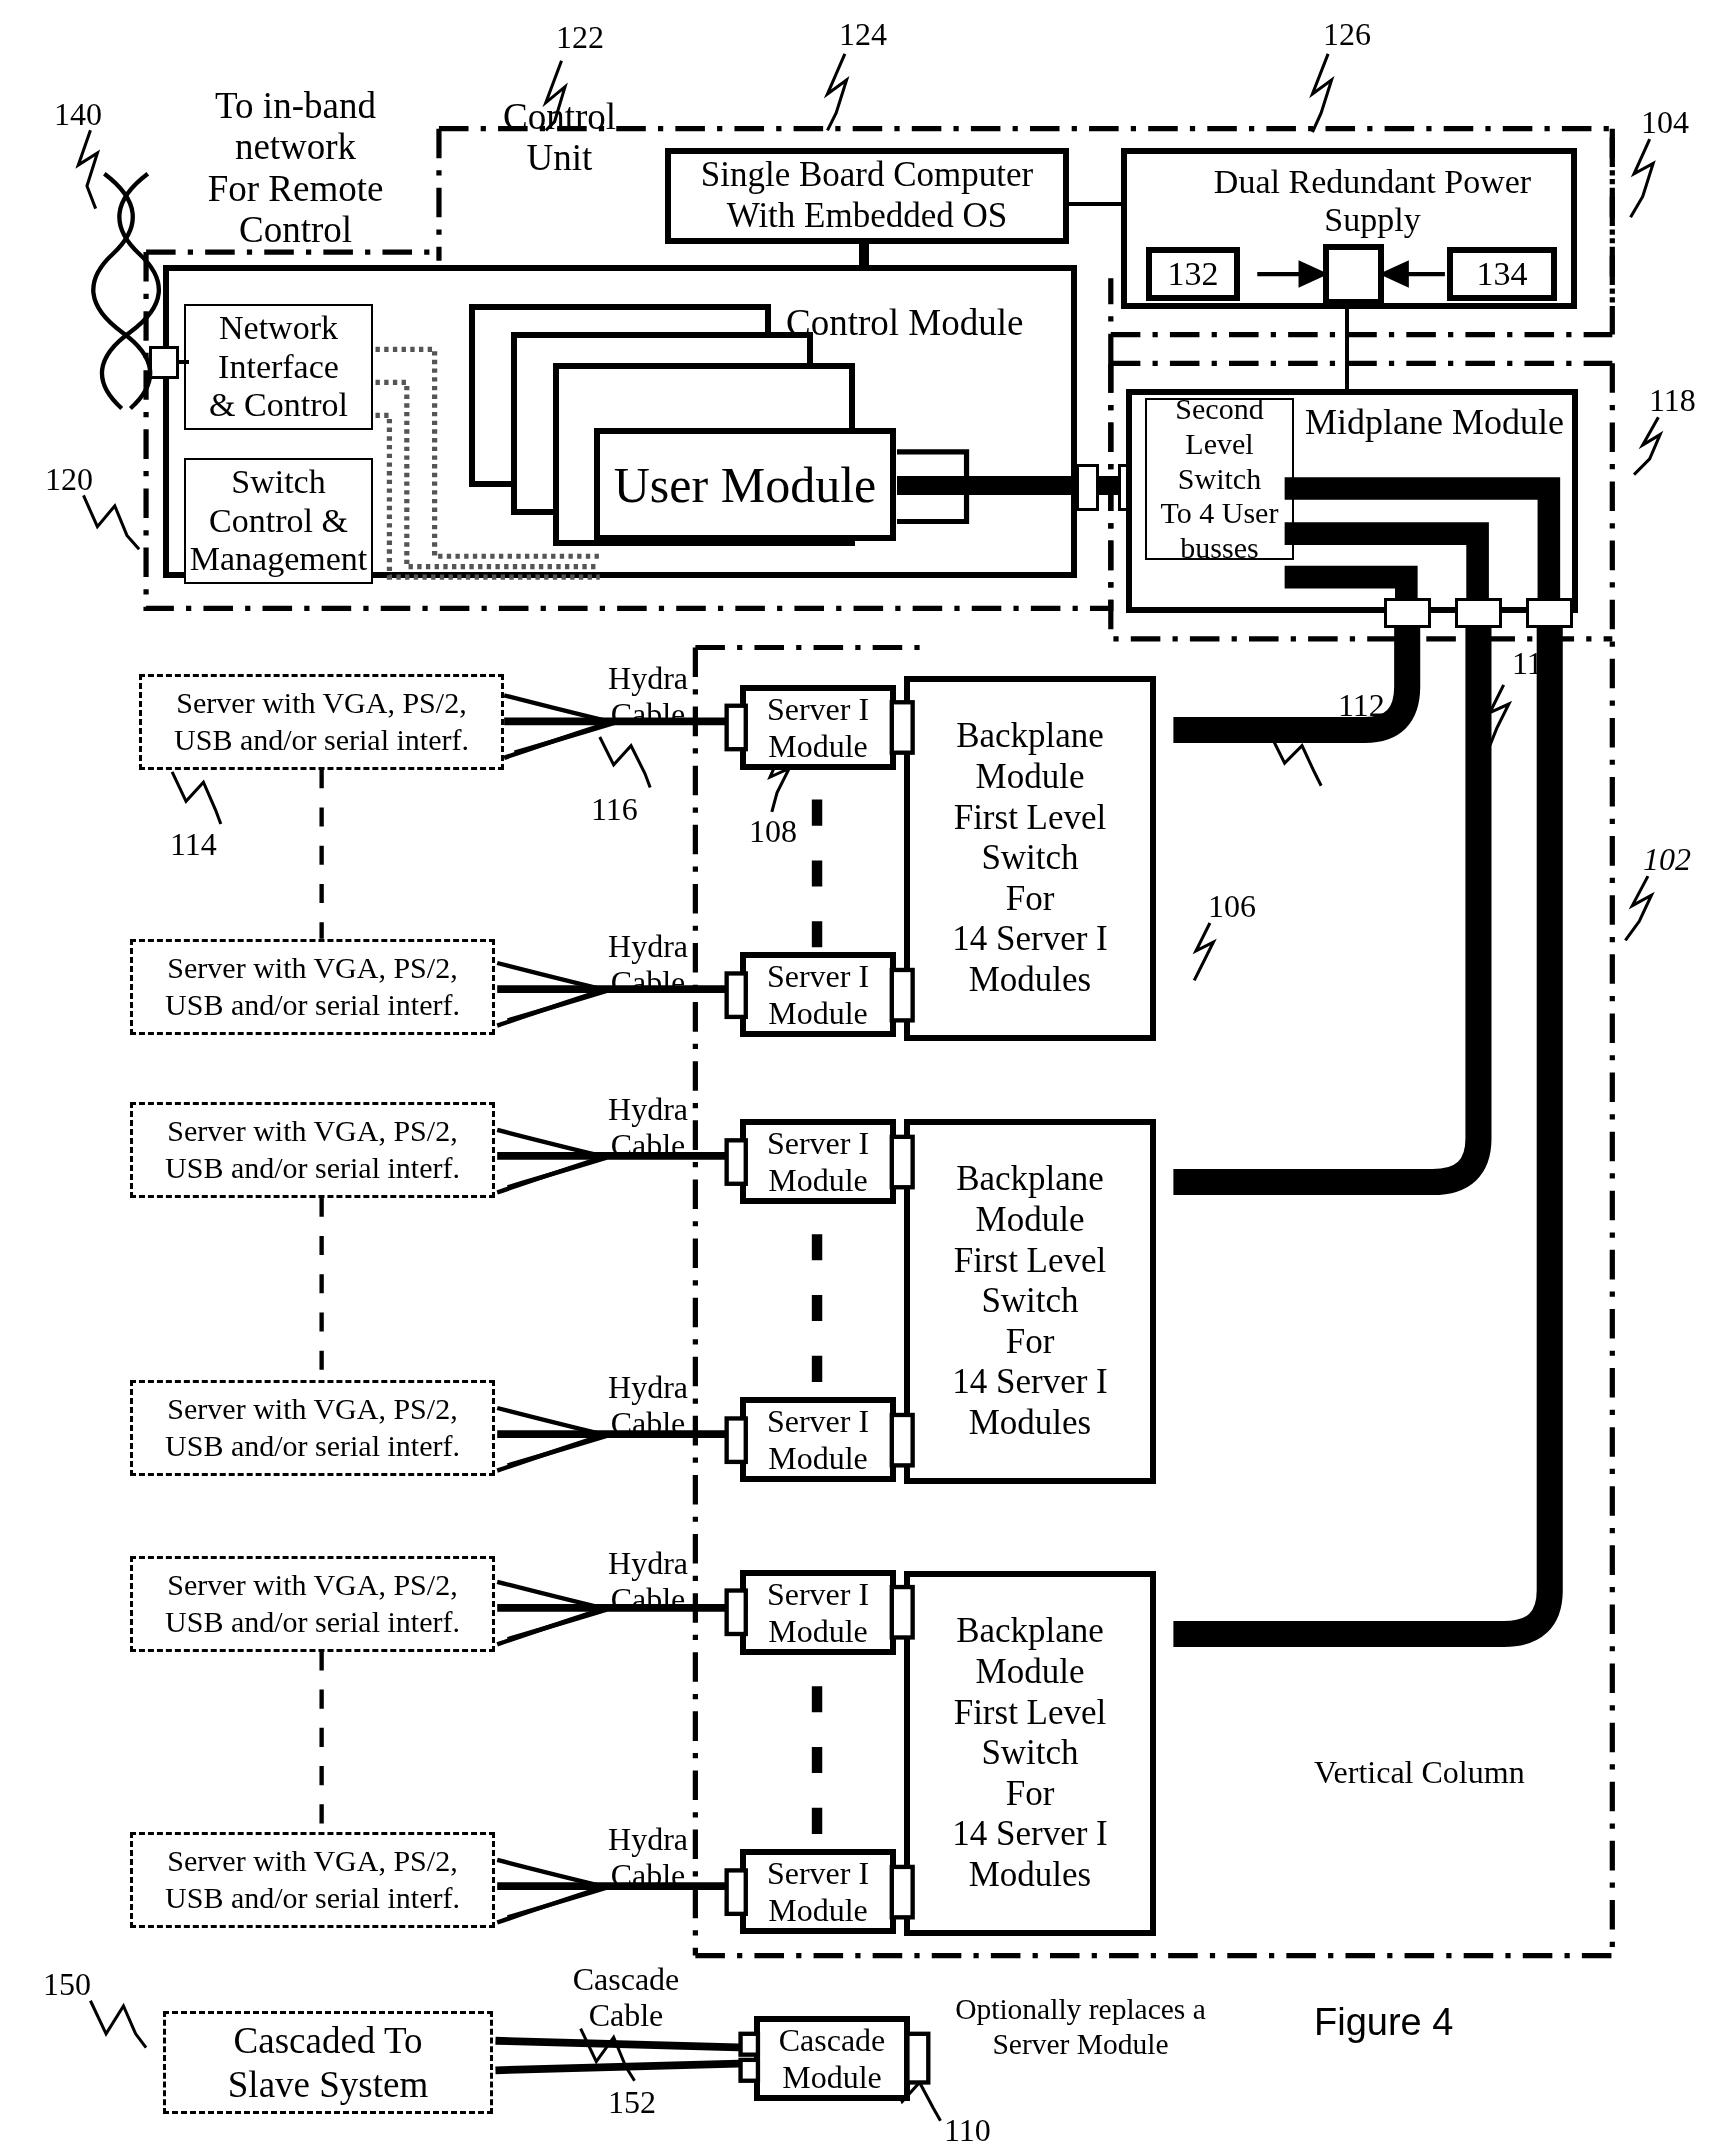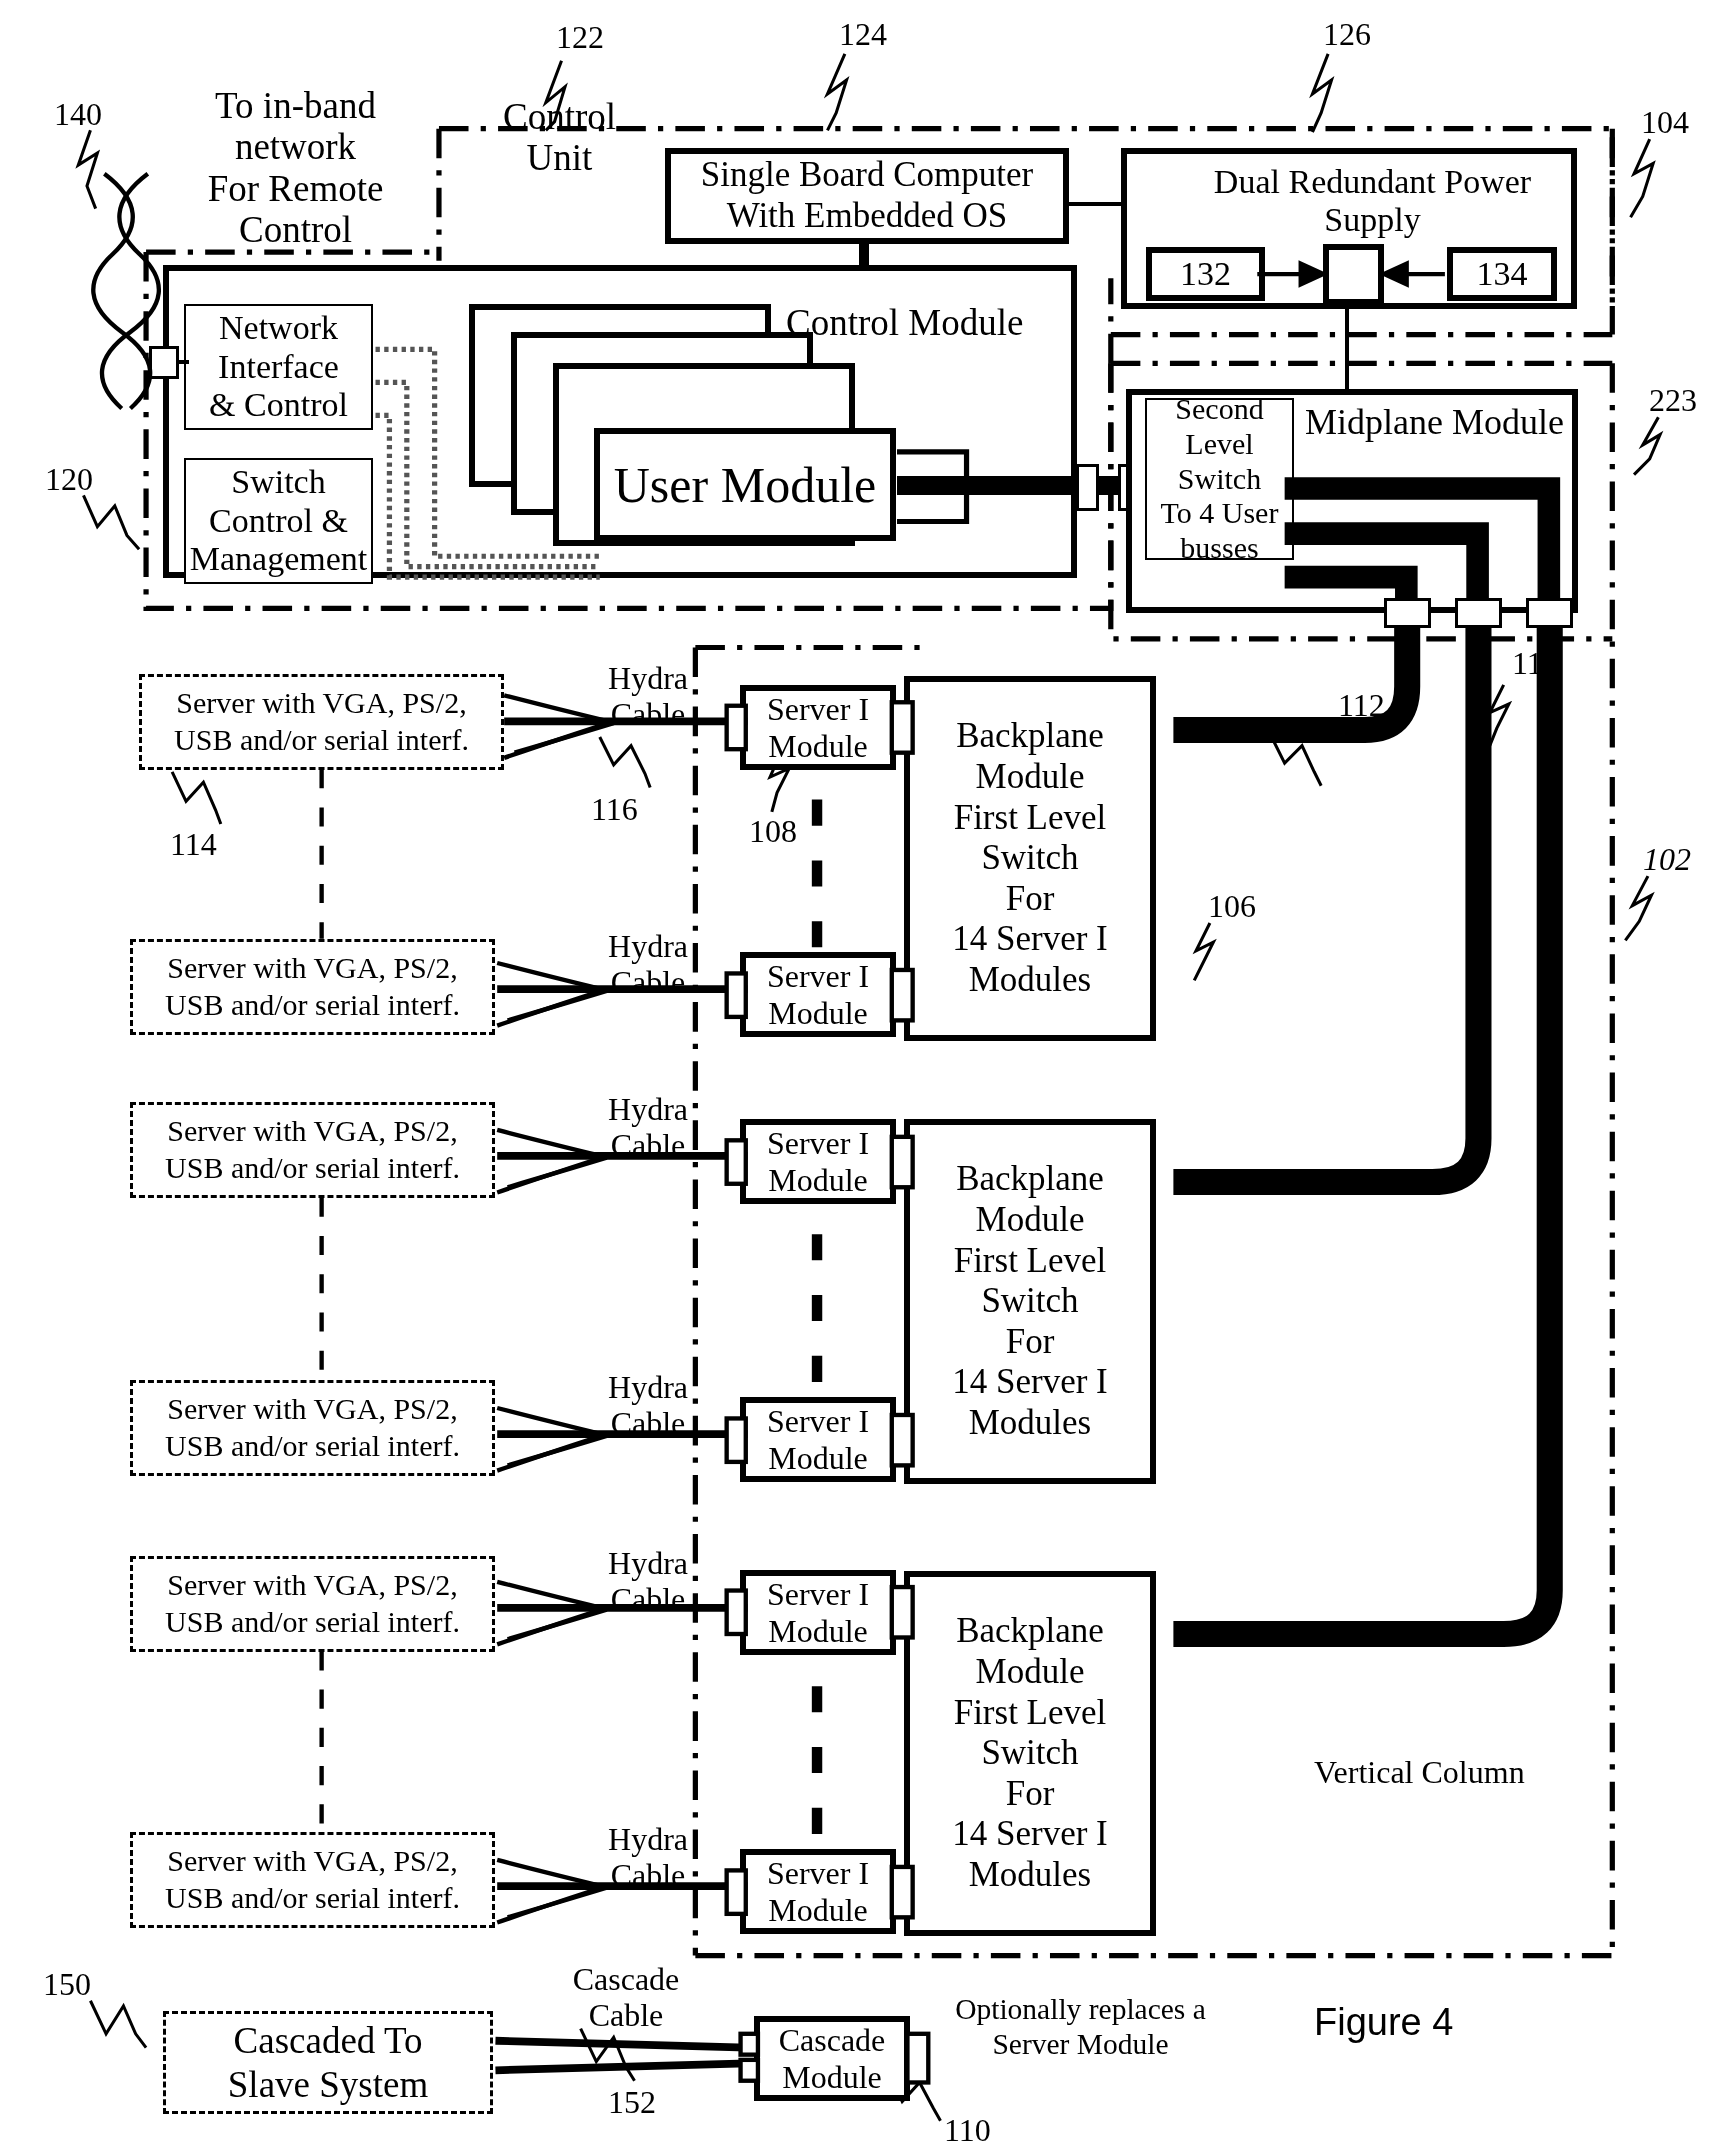--- a/index.html
+++ b/index.html
@@ -56,21 +56,21 @@
 network
 For Remote
 Control</div>
 
   <div class="ref" style="left:54px;top:96px;">140</div>
   <div class="ref" style="left:556px;top:19px;">122</div>
   <div class="ref" style="left:839px;top:15.6px;">124</div>
   <div class="ref" style="left:1323px;top:15.6px;">126</div>
   <div class="ref" style="left:1641px;top:104px;">104</div>
   <div class="ref" style="left:45px;top:461px;">120</div>
-  <div class="ref" style="left:1649px;top:382px;">223</div>
+  <div class="ref" style="left:1649px;top:382px;">118</div>
   <div class="ref" style="left:830px;top:361px;">128</div>
   <div class="ref" style="left:993px;top:389px;">130</div>
   <div class="ref" style="left:1643px;top:841px;font-style:italic;">102</div>
 
   <svg style="left:0;top:0;width:1721px;height:2152px;" viewBox="0 0 1980 2476" width="1721" height="2152">
     <g fill="none" stroke="#000" stroke-width="3.5">
       <path d="M 646,70 L 628,118 L 650,100 L 638,140 L 628,150"></path>
       <path d="M 972,62 L 952,108 L 974,92 L 962,130 L 952,150"></path>
       <path d="M 1528,62 L 1510,108 L 1532,92 L 1520,130 L 1510,152"></path>
       <path d="M 1898,160 L 1880,200 L 1902,188 L 1890,226 L 1876,250"></path>
@@ -105,21 +105,21 @@
 Unit</div>
 
   <div class="box boxthick" style="left:665px;top:148px;width:404px;height:96px;">
     <span style="font-size:35px;white-space:pre-line;line-height:1.16;">Single Board Computer
 With Embedded OS</span>
   </div>
 
   <div class="box boxthick" style="left:1121px;top:148px;width:456px;height:161px;display:block;">
     <div style="font-size:34px;margin-top:8.7px;text-align:center;padding-left:47px;">Dual Redundant Power Supply</div>
     <div style="position:relative;height:68px;margin-top:8.7px;">
-      <div class="box boxthick" style="left:19px;top:0px;width:119px;height:54px;">
+      <div class="box boxthick" style="left:19px;top:0px;width:94px;height:54px;">
         <span style="font-size:34px;">132</span>
       </div>
       <div class="box boxthick" style="left:196px;top:-3.5px;width:61px;height:61px;">
         <span style="font-size:26px;"></span>
       </div>
       <div class="box boxthick" style="left:320px;top:0px;width:110px;height:54px;">
         <span style="font-size:34px;">134</span>
       </div>
       <svg style="left:0;top:0;width:456px;height:68px;" viewBox="0 0 525 78" width="456" height="68">
         <g stroke="#000" stroke-width="5" fill="#000">

